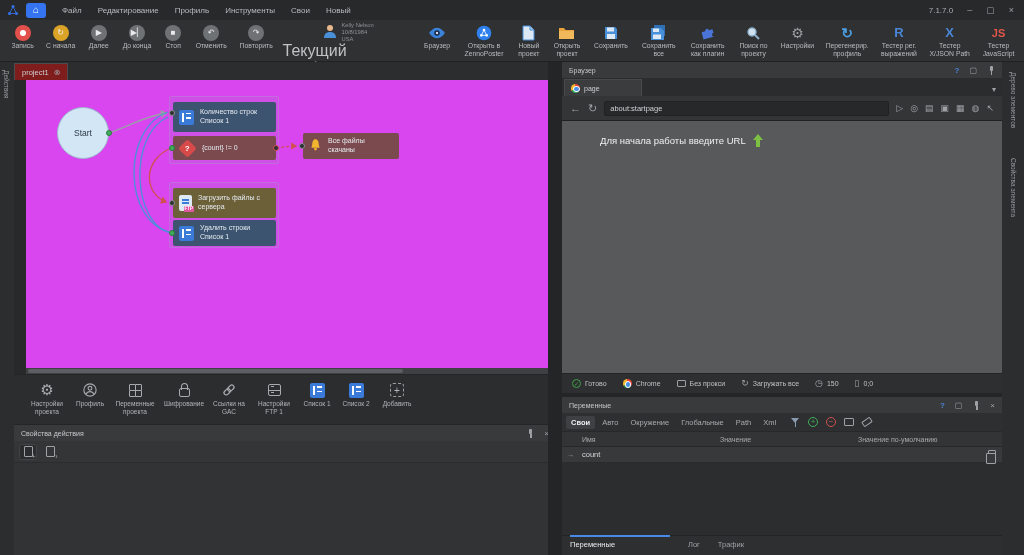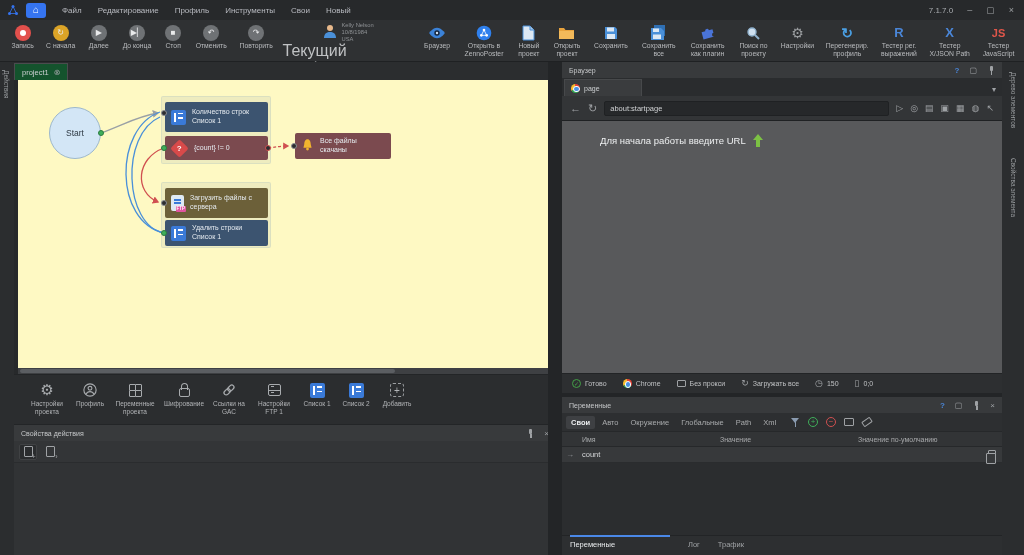--- a/index.html
+++ b/index.html
@@ -42,26 +42,26 @@
   
   .main { position:absolute; top:62px; left:0; right:0; bottom:0; }
   .leftstrip { position:absolute; left:0; top:0; width:14px; bottom:0; background:#2b2d2f; }
   .leftstrip span { writing-mode:vertical-rl; font-size:6.5px; color:#9b9ea1; margin:8px 0 0 3px; display:block; }
   .rightstrip { position:absolute; right:0; top:0; width:22px; bottom:0; background:#2b2d2f; display:flex;
                 flex-direction:column; align-items:center; gap:30px; padding-top:10px; }
   .rightstrip span { writing-mode:vertical-rl; font-size:6.5px; color:#9b9ea1; }
 
   .workspace { position:absolute; left:14px; top:0; width:542px; bottom:0; }
   .tabrow { height:18px; background:#2b2d2f; display:flex; align-items:flex-end; }
-  .ptab { height:17px; background:#14532d; border:1px solid #4a4c4e; border-bottom:none; padding:0 7px;
+  .ptab { height:17px; background:#7f1d1d; border:1px solid #4a4c4e; border-bottom:none; padding:0 7px;
           display:flex; align-items:center; gap:5px; font-size:7.5px; color:#cdd0d2; }
   .ptab .tc { font-size:8px; color:#9fa2a5; }
 
   
-  .canvas { position:absolute; top:18px; left:4px; width:542px; height:294px; background:#fef9c3; overflow:hidden; }
+  .canvas { position:absolute; top:18px; left:12px; width:542px; height:294px; background:#d946ef; overflow:hidden; }
   .canvas svg.edges { position:absolute; inset:0; }
   .groupbox { position:absolute; background:rgba(135,155,168,0.13); border:1px solid rgba(165,185,195,0.25); border-radius:2px; }
   .node { position:absolute; display:flex; align-items:center; gap:6px; padding:0 6px; border-radius:2px;
           font-size:7px; line-height:1.25; color:#e6ebf0; }
   .node.blue { background:#3c5470; }
   .node.red { background:#7b4a4f; }
   .node.olive { background:#6c6039; }
   .startnode { position:absolute; width:52px; height:52px; border-radius:50%; background:#d3e6f6; border:1px solid #9db8cc;
                display:flex; align-items:center; justify-content:center; font-size:8.5px; color:#2f3a44; }
   .list-ic { width:15px; height:15px; background:#3a7ad8; border-radius:2px; position:relative; flex:none; }

